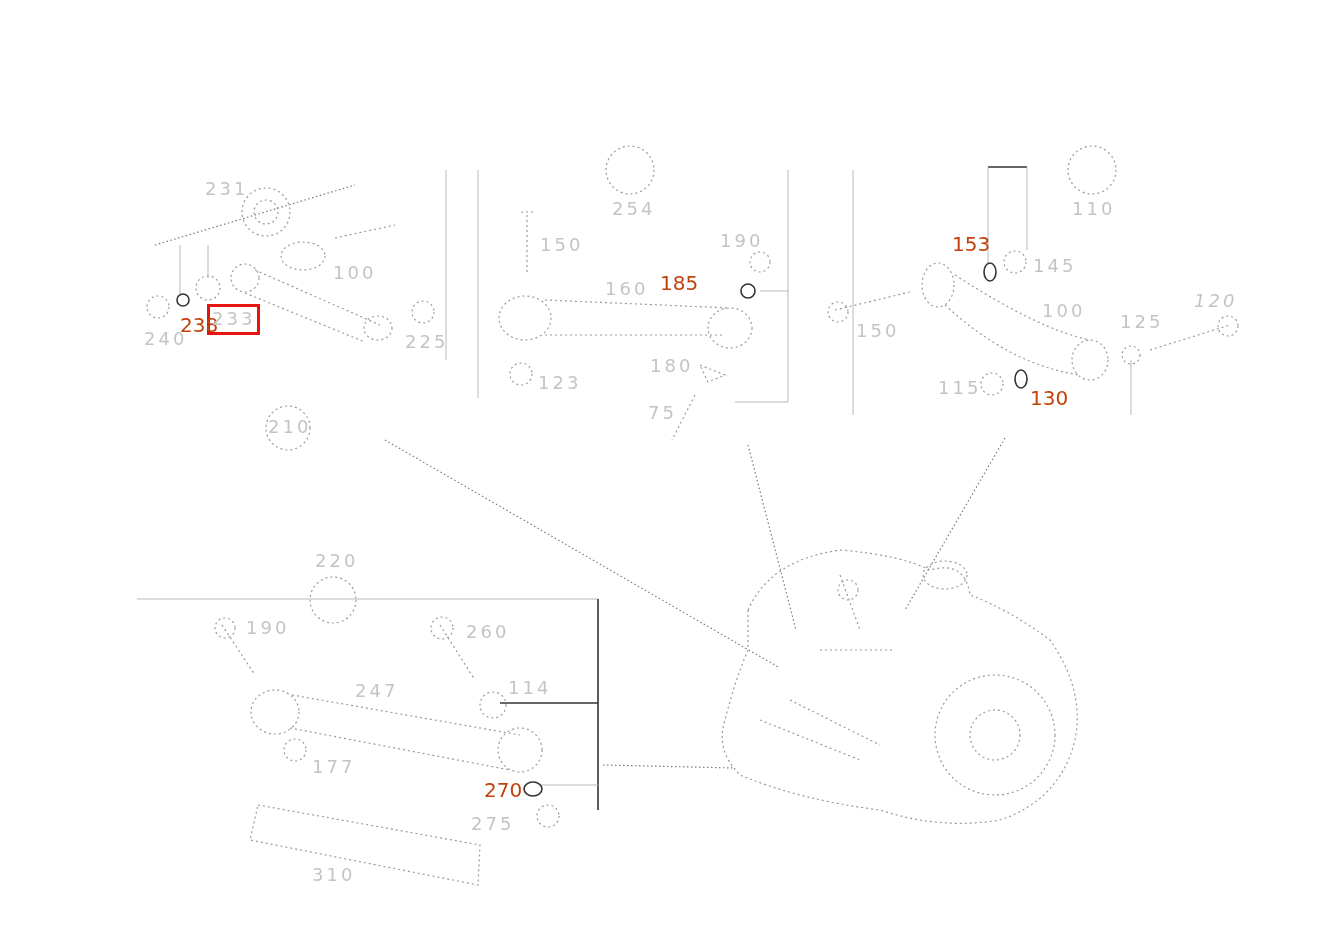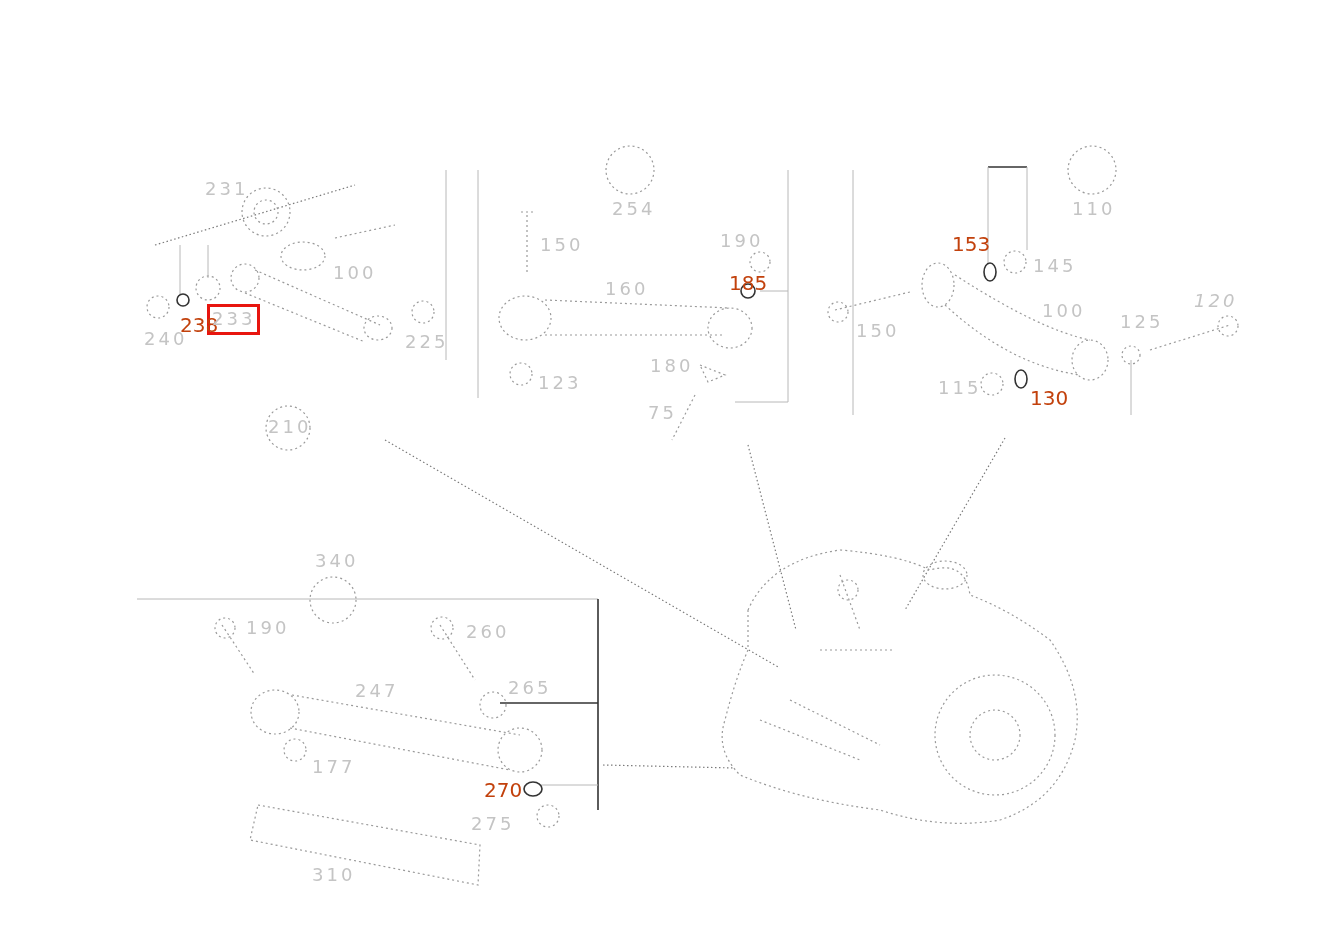--- a/index.html
+++ b/index.html
@@ -125,36 +125,36 @@
     <span class="lbl faint" style="left:333px;top:264px;">100</span>
     <span class="lbl faint" style="left:144px;top:330px;">240</span>
     <span class="lbl bold" style="left:180px;top:316px;">238</span>
     <span class="lbl faint" style="left:212px;top:310px;">233</span>
     <span class="lbl faint" style="left:405px;top:333px;">225</span>
     <span class="lbl faint" style="left:268px;top:418px;">210</span>
     <span class="lbl faint" style="left:612px;top:200px;">254</span>
     <span class="lbl faint" style="left:540px;top:236px;">150</span>
     <span class="lbl faint" style="left:605px;top:280px;">160</span>
     <span class="lbl faint" style="left:720px;top:232px;">190</span>
-    <span class="lbl bold" style="left:729px;top:274px;">185</span>
+    <span class="lbl bold" style="left:660px;top:274px;">185</span>
     <span class="lbl faint" style="left:538px;top:374px;">123</span>
     <span class="lbl faint" style="left:650px;top:357px;">180</span>
     <span class="lbl faint" style="left:648px;top:404px;">75</span>
     <span class="lbl faint" style="left:1072px;top:200px;text-align:center;">110</span>
     <span class="lbl bold" style="left:952px;top:235px;">153</span>
     <span class="lbl faint" style="left:1033px;top:257px;">145</span>
     <span class="lbl faint" style="left:1042px;top:302px;">100</span>
     <span class="lbl faint" style="left:1194px;top:292px;font-style:italic;">120</span>
     <span class="lbl faint" style="left:1120px;top:313px;">125</span>
     <span class="lbl faint" style="left:856px;top:322px;">150</span>
     <span class="lbl faint" style="left:938px;top:379px;">115</span>
     <span class="lbl bold" style="left:1030px;top:389px;">130</span>
-    <span class="lbl faint" style="left:315px;top:552px;">340</span>
+    <span class="lbl faint" style="left:315px;top:552px;">220</span>
     <span class="lbl faint" style="left:246px;top:619px;">190</span>
     <span class="lbl faint" style="left:466px;top:623px;">260</span>
     <span class="lbl faint" style="left:355px;top:682px;">247</span>
-    <span class="lbl faint" style="left:508px;top:679px;">265</span>
+    <span class="lbl faint" style="left:508px;top:679px;">114</span>
     <span class="lbl faint" style="left:312px;top:758px;">177</span>
     <span class="lbl bold" style="left:484px;top:781px;">270</span>
     <span class="lbl faint" style="left:471px;top:815px;">275</span>
     <span class="lbl faint" style="left:312px;top:866px;">310</span>
   </div>
 </div>
 
 </body></html>

